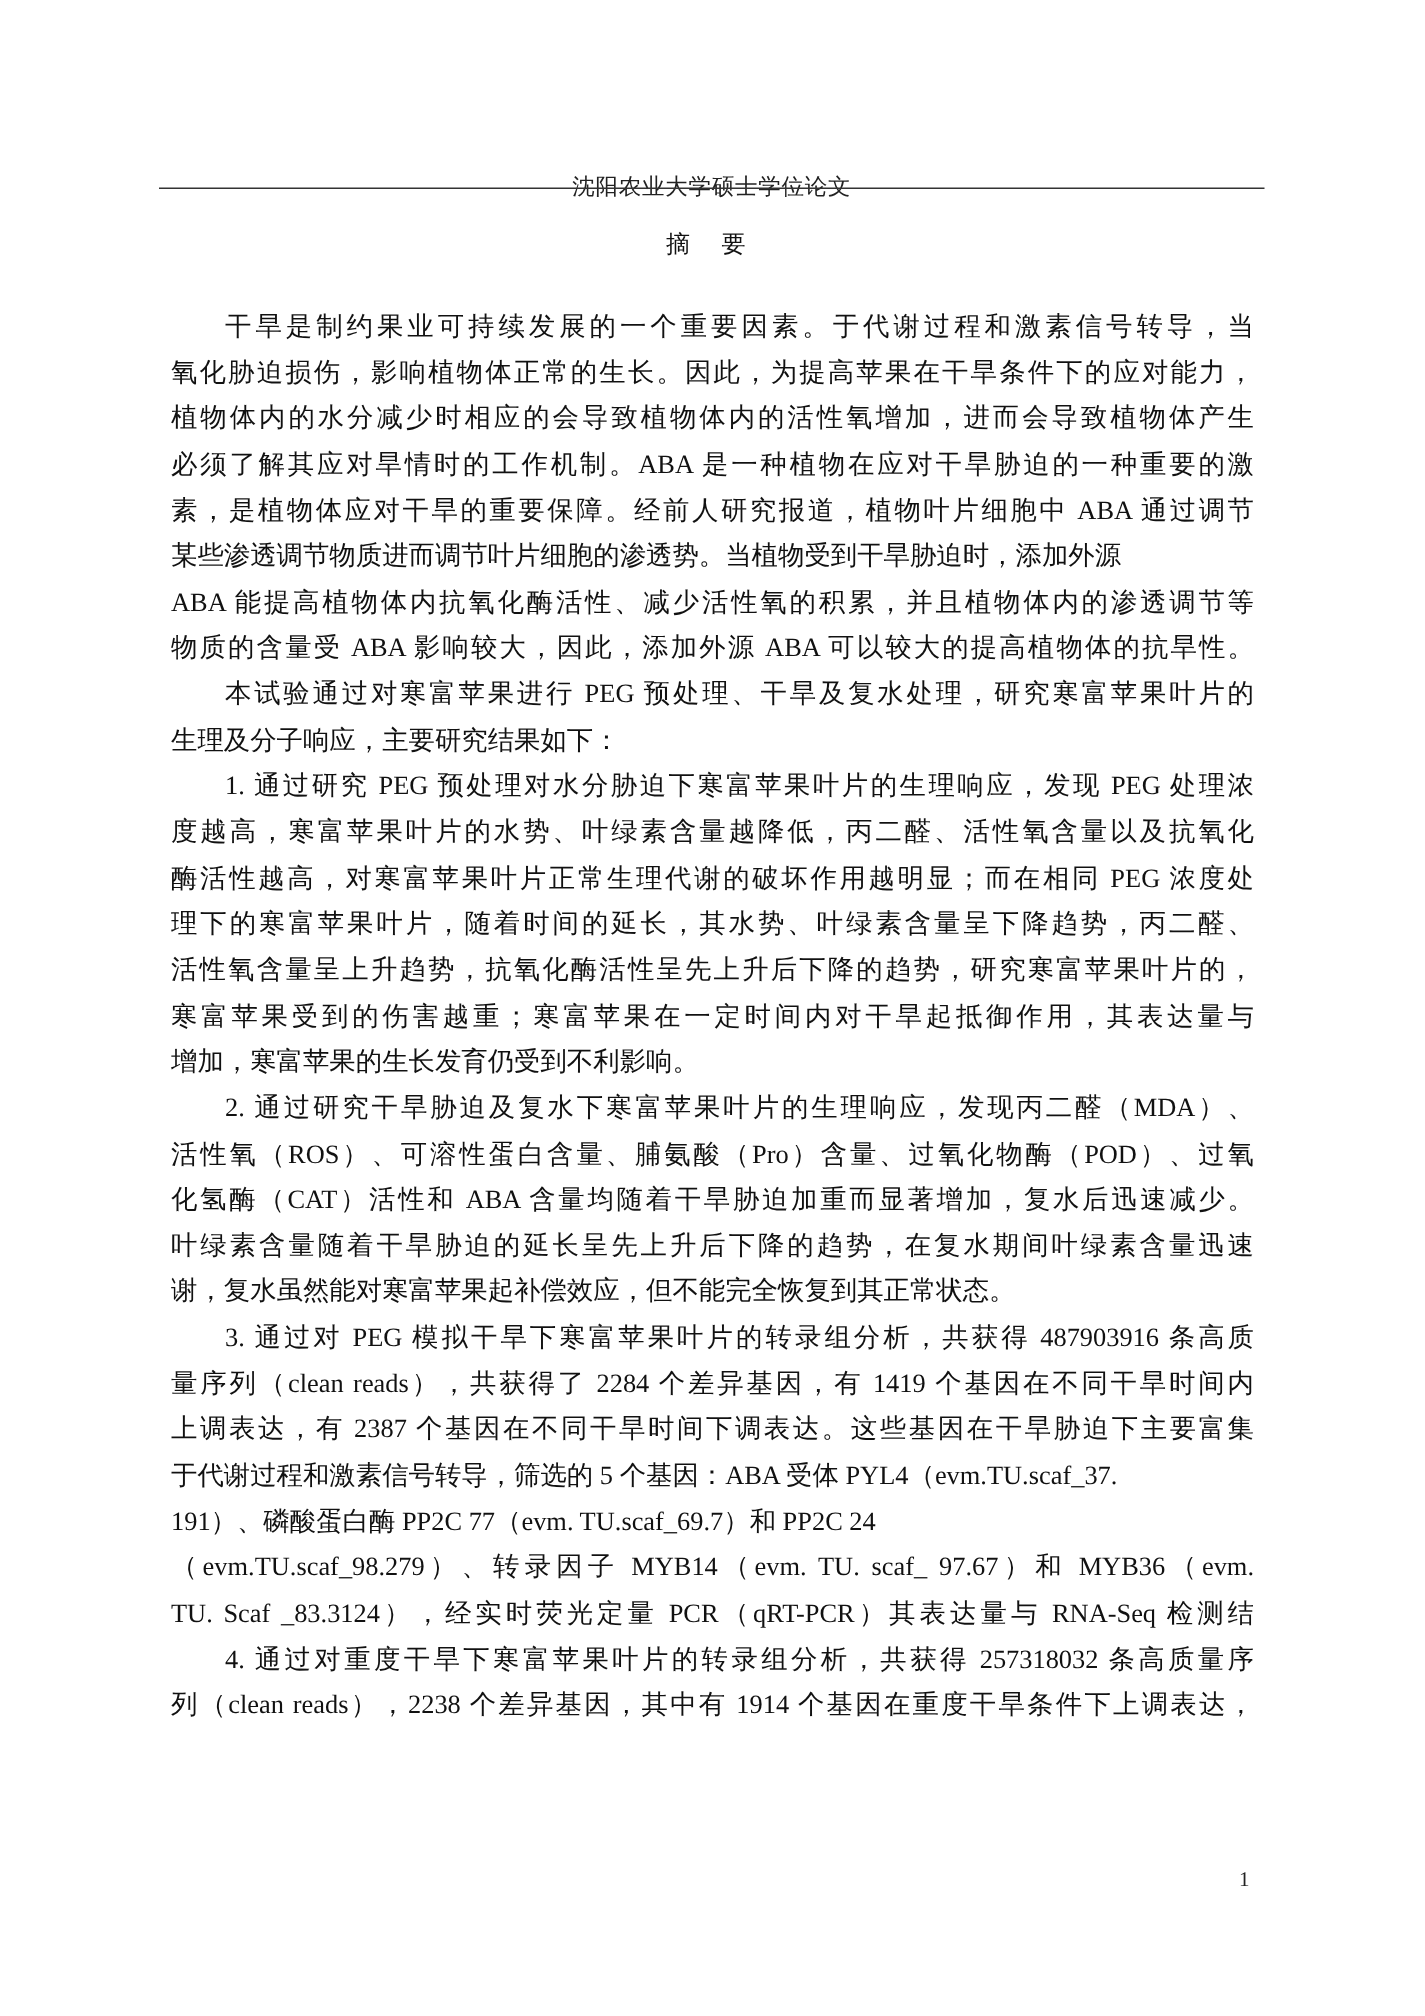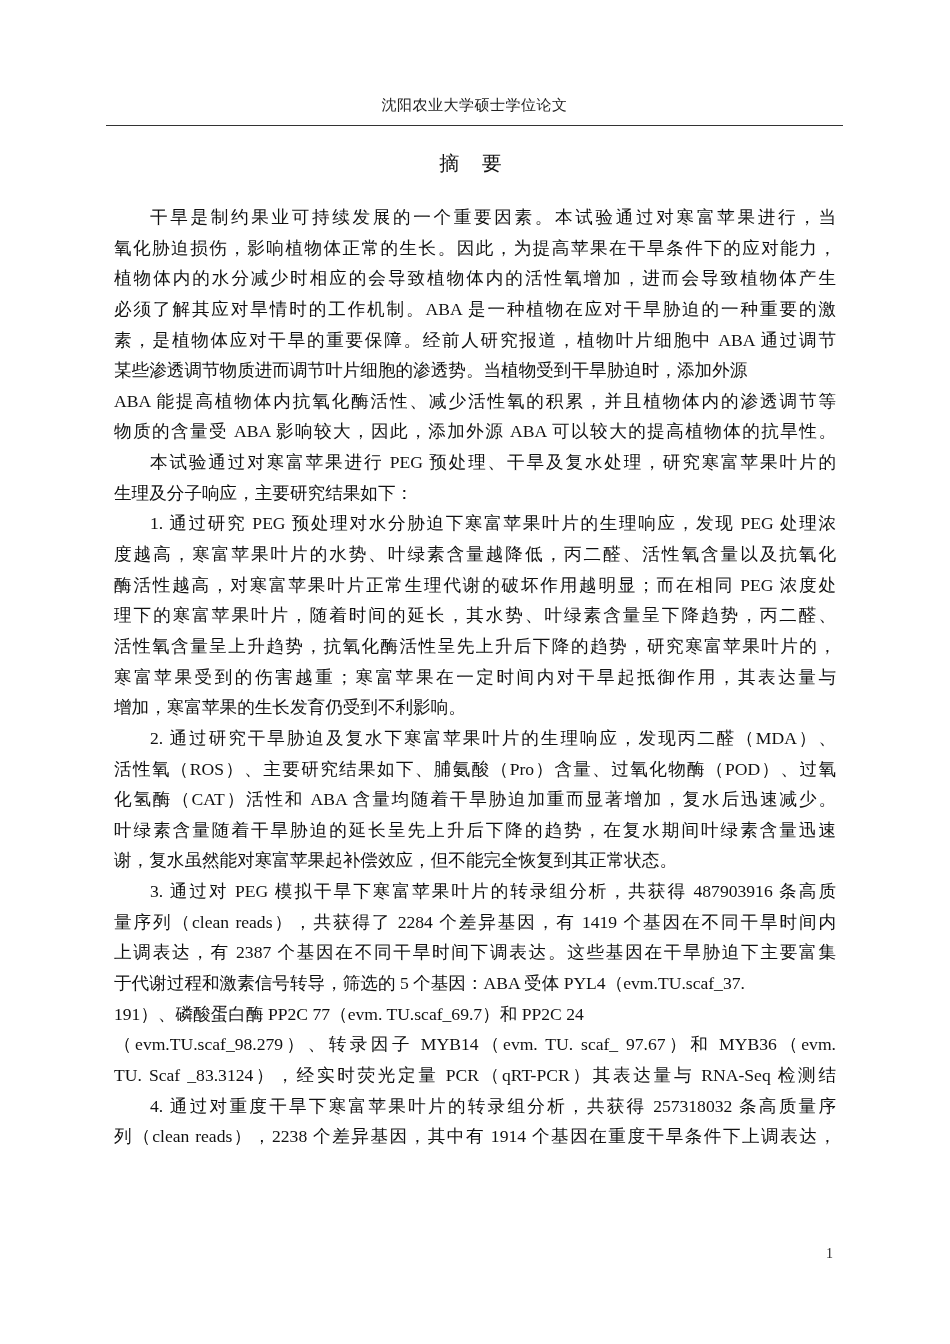--- a/index.html
+++ b/index.html
@@ -11,21 +11,21 @@
       width: 950px;
       height: 1344px;
       position: relative;
       overflow: hidden;
       font-family: "Liberation Serif", "DejaVu Serif", serif;
       color: #111111;
     }
     .page-header {
       position: absolute;
       left: 106px;
-      top: 96px;
+      top: 116px;
       width: 737px;
       text-align: center;
       font-size: 15px;
       line-height: 18px;
       letter-spacing: 0.5px;
       color: #222;
     }
     .header-rule {
       position: absolute;
       left: 106px;
@@ -34,21 +34,21 @@
       height: 0;
       border-top: 1.3px solid #333;
     }
     .title {
       position: absolute;
       left: 106px;
       top: 147px;
       width: 737px;
       text-align: center;
       font-family: "DejaVu Sans", "Liberation Sans", sans-serif;
-      font-size: 20px;
+      font-size: 16px;
       line-height: 32px;
       letter-spacing: 8px;
       color: #111;
     }
     .body-text {
       position: absolute;
       left: 114px;
       top: 202px;
       width: 722px;
       font-size: 17.6px;
@@ -80,42 +80,42 @@
 </head>
 <body>
 
 <div class="page-header">沈阳农业大学硕士学位论文</div>
 <div class="header-rule"></div>
 
 <div class="title">摘 要</div>
 
 <div class="body-text">
 
-  <span class="line indent">干旱是制约果业可持续发展的一个重要因素。本试验通过对寒富苹果进行，当</span>
+  <span class="line indent">干旱是制约果业可持续发展的一个重要因素。于代谢过程和激素信号转导，当</span>
   <span class="line">氧化胁迫损伤，影响植物体正常的生长。因此，为提高苹果在干旱条件下的应对能力，</span>
   <span class="line">植物体内的水分减少时相应的会导致植物体内的活性氧增加，进而会导致植物体产生</span>
   <span class="line">必须了解其应对旱情时的工作机制。ABA 是一种植物在应对干旱胁迫的一种重要的激</span>
   <span class="line">素，是植物体应对干旱的重要保障。经前人研究报道，植物叶片细胞中 ABA 通过调节</span>
   <span class="line last">某些渗透调节物质进而调节叶片细胞的渗透势。当植物受到干旱胁迫时，添加外源</span>
   <span class="line">ABA 能提高植物体内抗氧化酶活性、减少活性氧的积累，并且植物体内的渗透调节等</span>
   <span class="line">物质的含量受 ABA 影响较大，因此，添加外源 ABA 可以较大的提高植物体的抗旱性。</span>
 
   <span class="line indent">本试验通过对寒富苹果进行 PEG 预处理、干旱及复水处理，研究寒富苹果叶片的</span>
   <span class="line last">生理及分子响应，主要研究结果如下：</span>
 
   <span class="line indent">1. 通过研究 PEG 预处理对水分胁迫下寒富苹果叶片的生理响应，发现 PEG 处理浓</span>
   <span class="line">度越高，寒富苹果叶片的水势、叶绿素含量越降低，丙二醛、活性氧含量以及抗氧化</span>
   <span class="line">酶活性越高，对寒富苹果叶片正常生理代谢的破坏作用越明显；而在相同 PEG 浓度处</span>
   <span class="line">理下的寒富苹果叶片，随着时间的延长，其水势、叶绿素含量呈下降趋势，丙二醛、</span>
   <span class="line">活性氧含量呈上升趋势，抗氧化酶活性呈先上升后下降的趋势，研究寒富苹果叶片的，</span>
   <span class="line">寒富苹果受到的伤害越重；寒富苹果在一定时间内对干旱起抵御作用，其表达量与</span>
   <span class="line last">增加，寒富苹果的生长发育仍受到不利影响。</span>
 
   <span class="line indent">2. 通过研究干旱胁迫及复水下寒富苹果叶片的生理响应，发现丙二醛（MDA）、</span>
-  <span class="line">活性氧（ROS）、主要研究结果如下、脯氨酸（Pro）含量、过氧化物酶（POD）、过氧</span>
+  <span class="line">活性氧（ROS）、可溶性蛋白含量、脯氨酸（Pro）含量、过氧化物酶（POD）、过氧</span>
   <span class="line">化氢酶（CAT）活性和 ABA 含量均随着干旱胁迫加重而显著增加，复水后迅速减少。</span>
   <span class="line">叶绿素含量随着干旱胁迫的延长呈先上升后下降的趋势，在复水期间叶绿素含量迅速</span>
   <span class="line last">谢，复水虽然能对寒富苹果起补偿效应，但不能完全恢复到其正常状态。</span>
 
   <span class="line indent">3. 通过对 PEG 模拟干旱下寒富苹果叶片的转录组分析，共获得 487903916 条高质</span>
   <span class="line">量序列（clean reads），共获得了 2284 个差异基因，有 1419 个基因在不同干旱时间内</span>
   <span class="line">上调表达，有 2387 个基因在不同干旱时间下调表达。这些基因在干旱胁迫下主要富集</span>
   <span class="line last">于代谢过程和激素信号转导，筛选的 5 个基因：ABA 受体 PYL4（evm.TU.scaf_37.</span>
   <span class="line last">191）、磷酸蛋白酶 PP2C 77（evm. TU.scaf_69.7）和 PP2C 24</span>
   <span class="line">（evm.TU.scaf_98.279）、转录因子 MYB14（evm. TU. scaf_ 97.67）和 MYB36（evm.</span>

